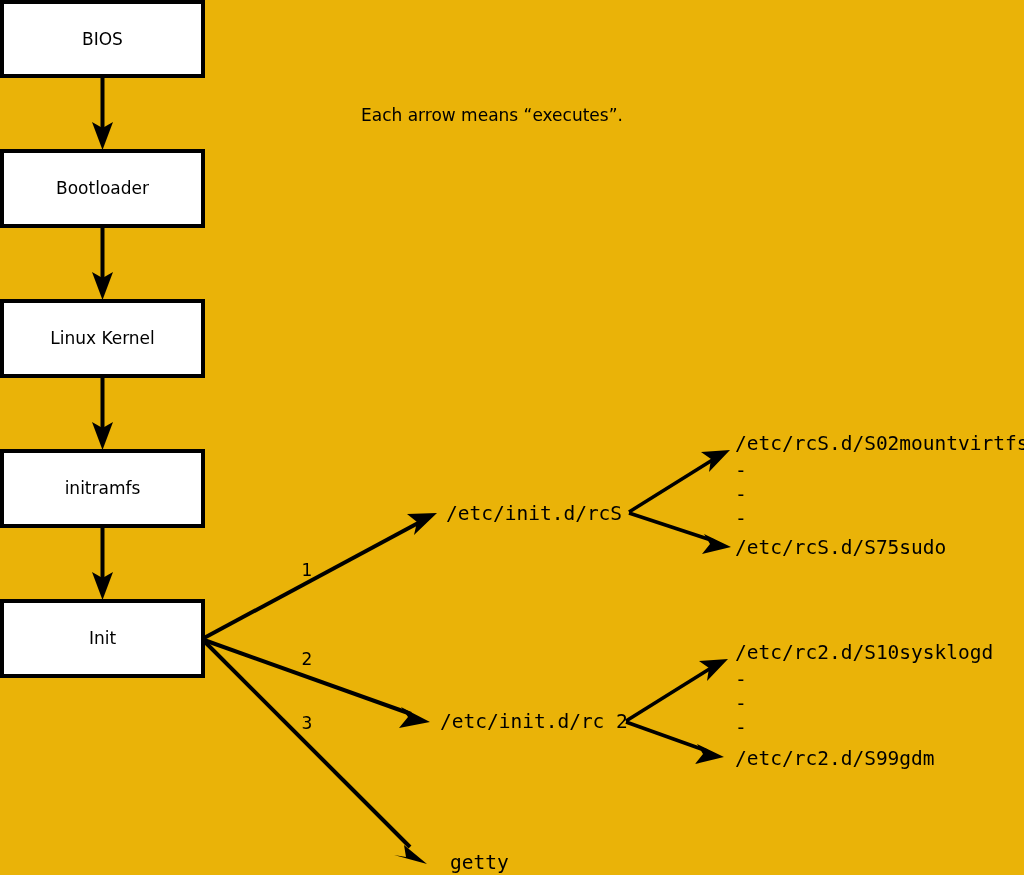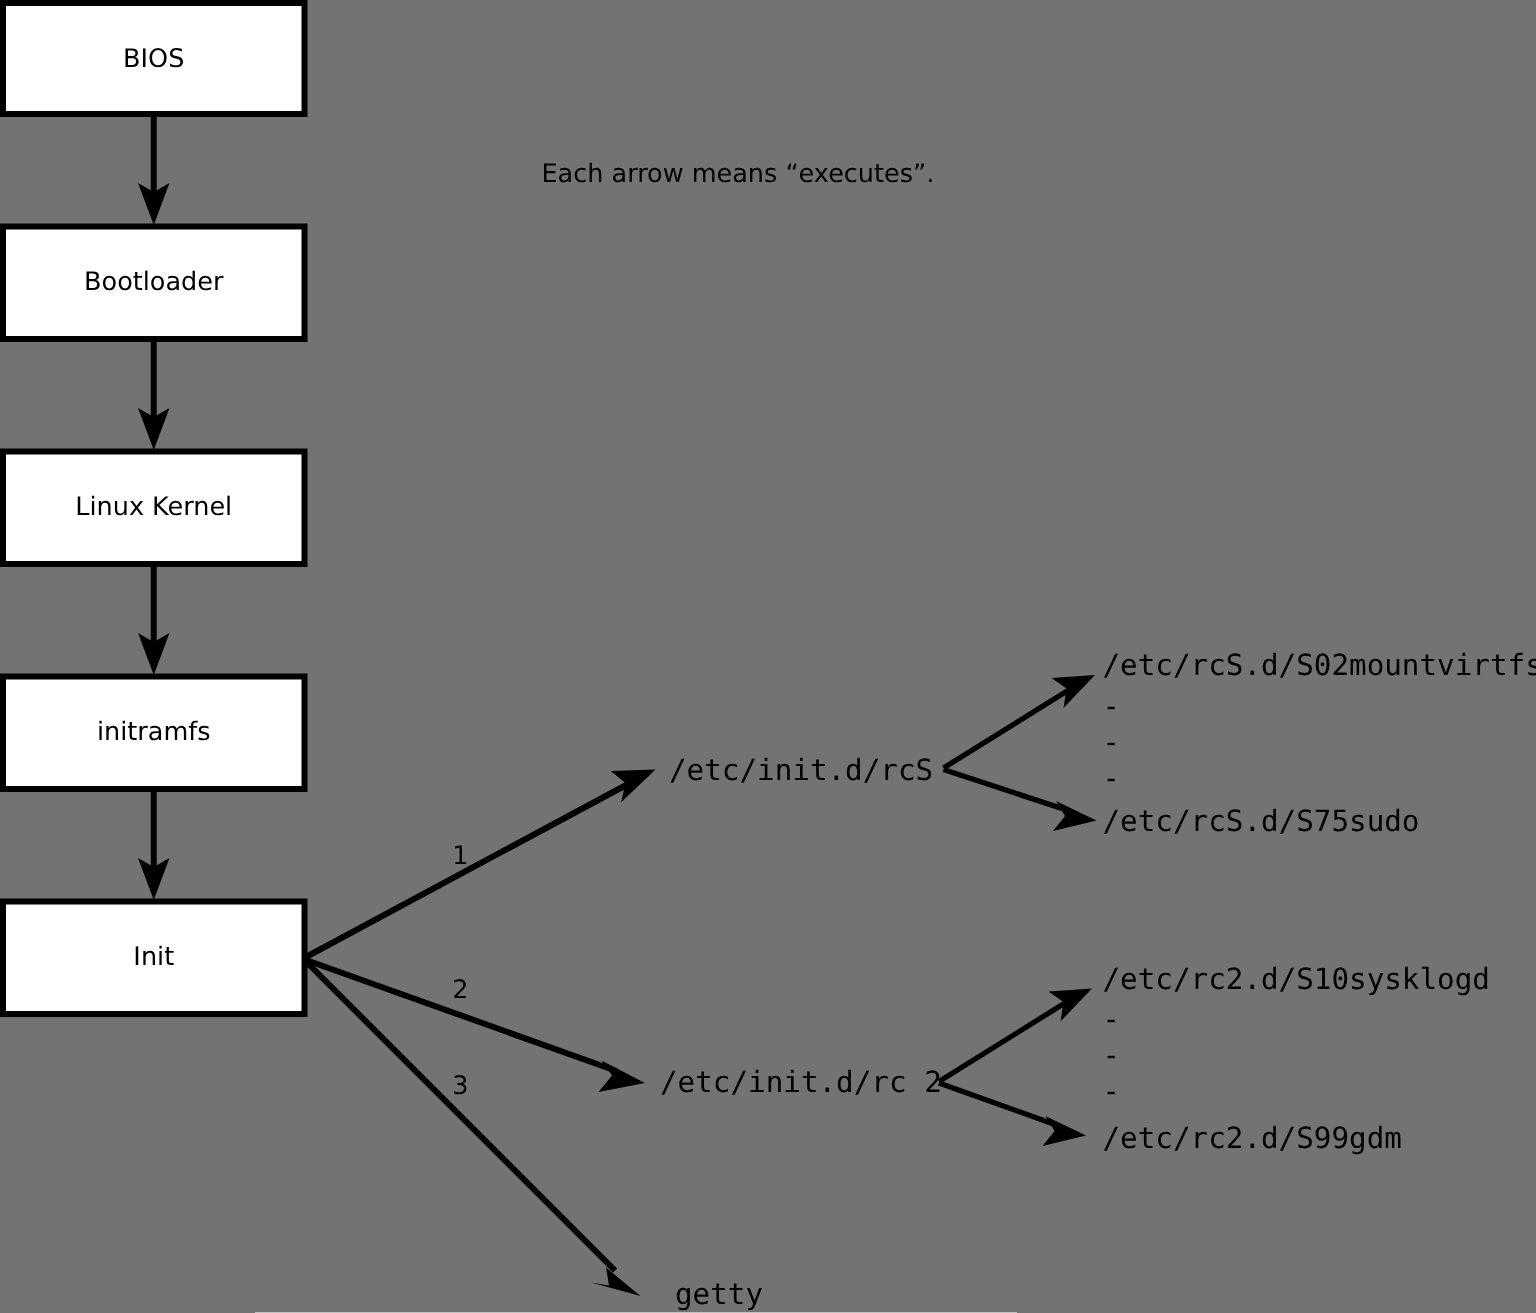--- a/index.html
+++ b/index.html
@@ -11,21 +11,21 @@
   body {
     width: 1024px;
     height: 875px;
     overflow: hidden;
     font-family: "DejaVu Sans", sans-serif;
   }
   #diagram-root {
     position: relative;
     width: 1024px;
     height: 875px;
-    background: #737373;
+    background: #eab308;
   }
   svg#boot-diagram {
     display: block;
     width: 1024px;
     height: 875px;
   }
   .node-box {
     fill: #ffffff;
     stroke: #000000;
     stroke-width: 4;

